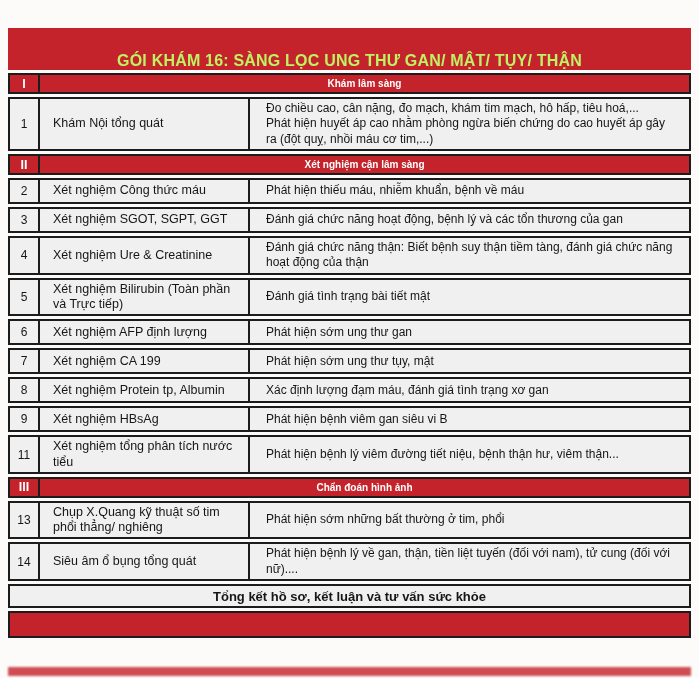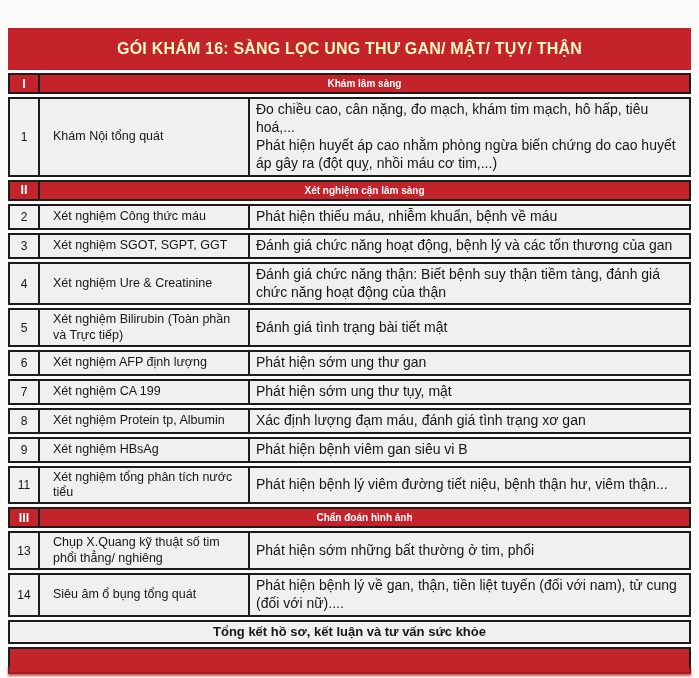--- a/index.html
+++ b/index.html
@@ -15,23 +15,23 @@
   .page {
     position: relative;
     width: 699px;
     height: 678px;
     padding: 28px 8px 0 8px;
     box-sizing: border-box;
   }
   .title-bar {
     height: 42px;
     background: var(--red);
-    color: #fef9c3;
-    display: flex;
-    align-items: center;
+    color: #bef264;
+    display: flex;
+    align-items: flex-end;
     justify-content: center;
     font-weight: bold;
     font-size: 16px;
     letter-spacing: 0.2px;
   }
   .table { margin-top: 3px; }
   .t-row {
     display: flex;
     align-items: stretch;
     border: 2px solid var(--bd);
@@ -65,24 +65,24 @@
     flex: 0 0 210px;
     border-right: 2px solid var(--bd);
     padding: 2px 13px;
     display: flex;
     align-items: center;
     font-size: 12.5px;
     line-height: 1.22;
   }
   .cell.desc {
     flex: 1 1 auto;
-    padding: 2px 6px;
-    display: flex;
-    align-items: center;
-    font-size: 14px;
+    padding: 2px 16px;
+    display: flex;
+    align-items: center;
+    font-size: 12px;
     line-height: 1.28;
     white-space: pre-line;
   }
   .cell.sec-label {
     flex: 1 1 auto;
     display: flex;
     align-items: center;
     justify-content: center;
     font-size: 10px;
   }

